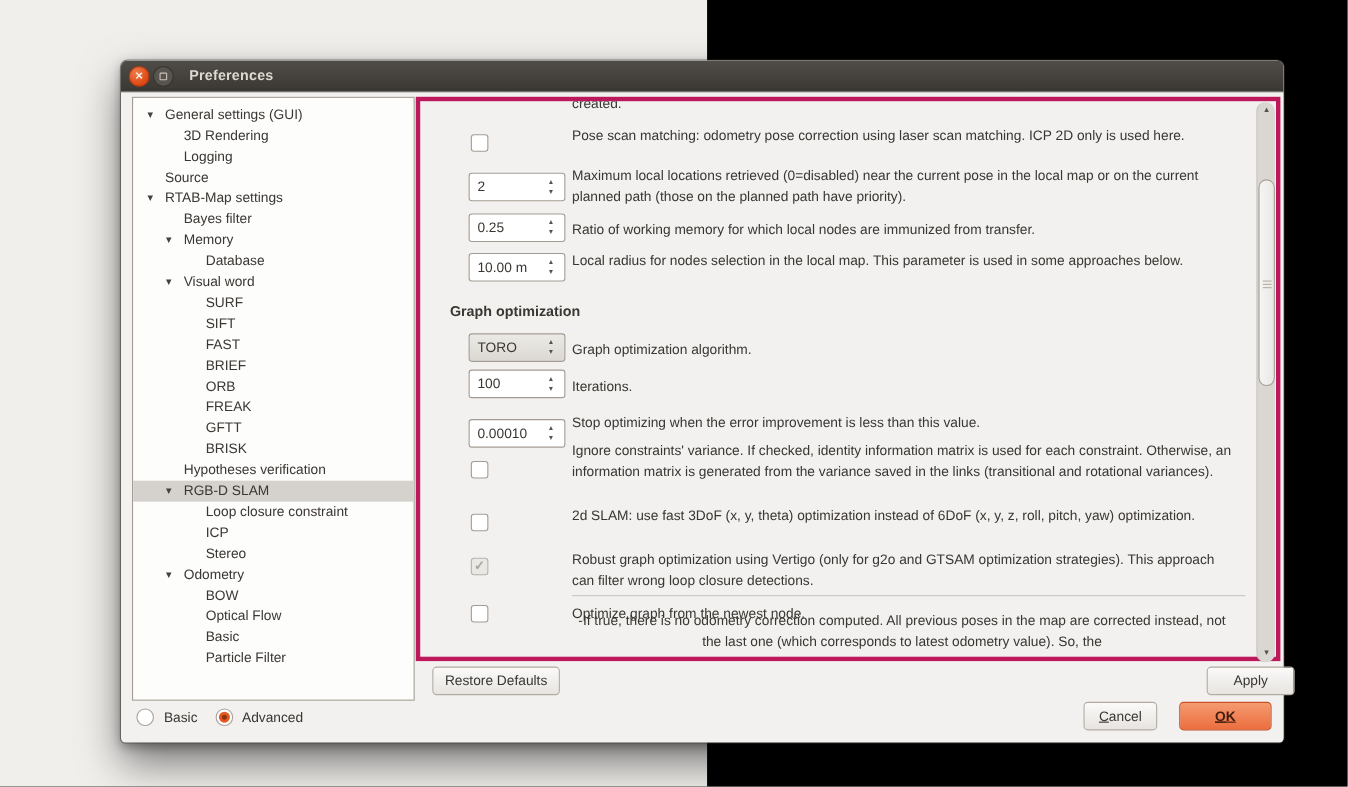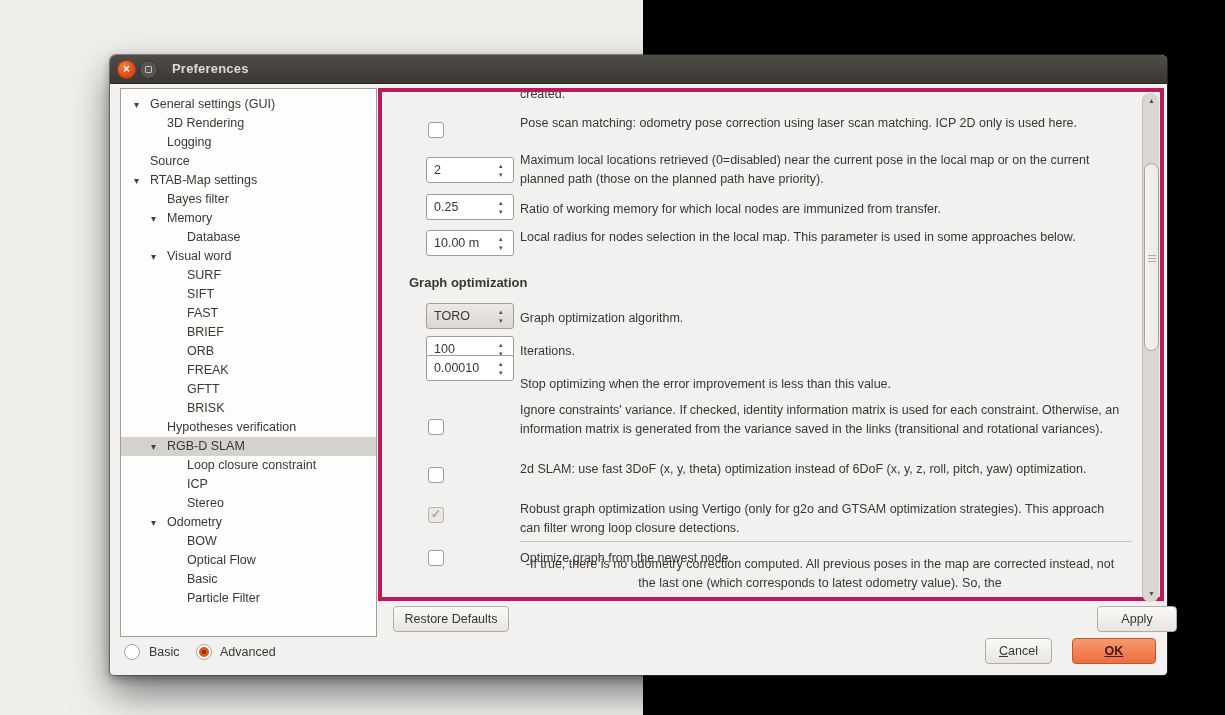--- a/index.html
+++ b/index.html
@@ -230,21 +230,21 @@
 
       <div class="spinbox" style="left:43px; top:244px;">
         <span class="spin-val">100</span>
         <span class="spin-btns">
             <span class="su">▴</span>
             <span class="sd">▾</span>
           </span>
       </div>
       <div class="desc" style="left:137px; top:250px;">Iterations.</div>
 
-      <div class="spinbox" style="left:43px; top:263px;">
+      <div class="spinbox" style="left:43px; top:289px;">
         <span class="spin-val">0.00010</span>
         <span class="spin-btns">
             <span class="su">▴</span>
             <span class="sd">▾</span>
           </span>
       </div>
       <div class="desc" style="left:137px; top:283px;">Stop optimizing when the error improvement is less than this value.</div>
 
       <span class="cb" style="left:45px; top:327px;"></span>
       <div class="desc" style="left:137px; top:309px;">Ignore constraints' variance. If checked, identity information matrix is used for each constraint. Otherwise, an information matrix is generated from the variance saved in the links (transitional and rotational variances).</div>

